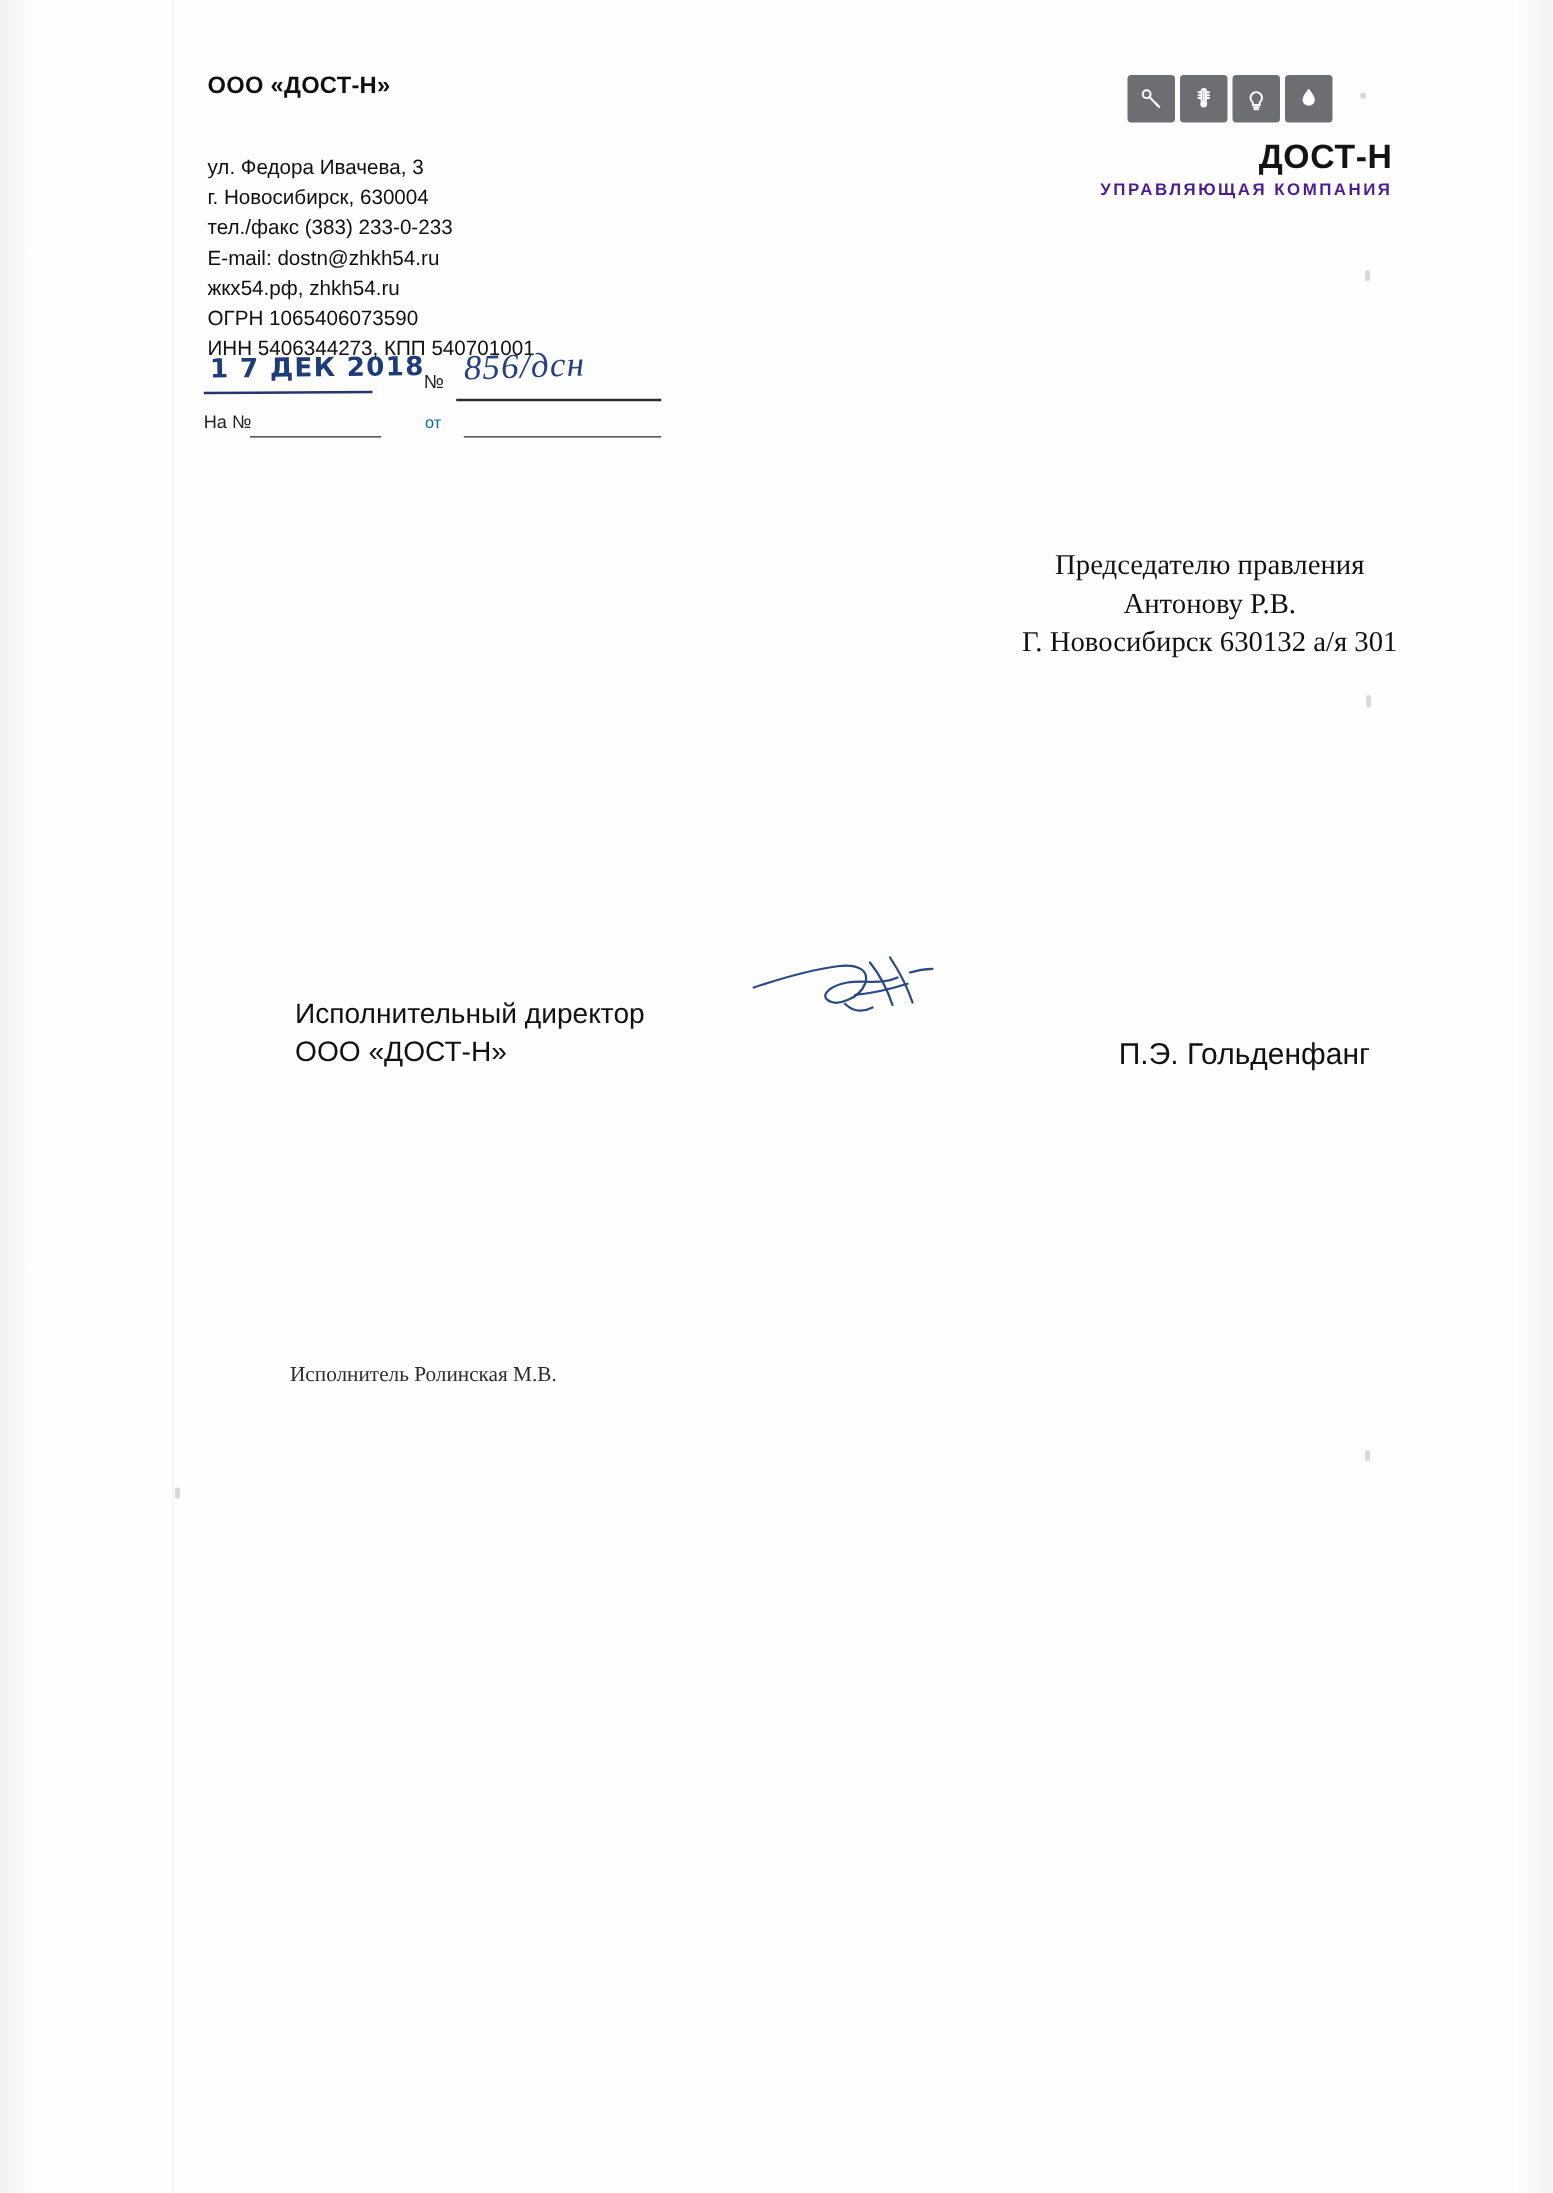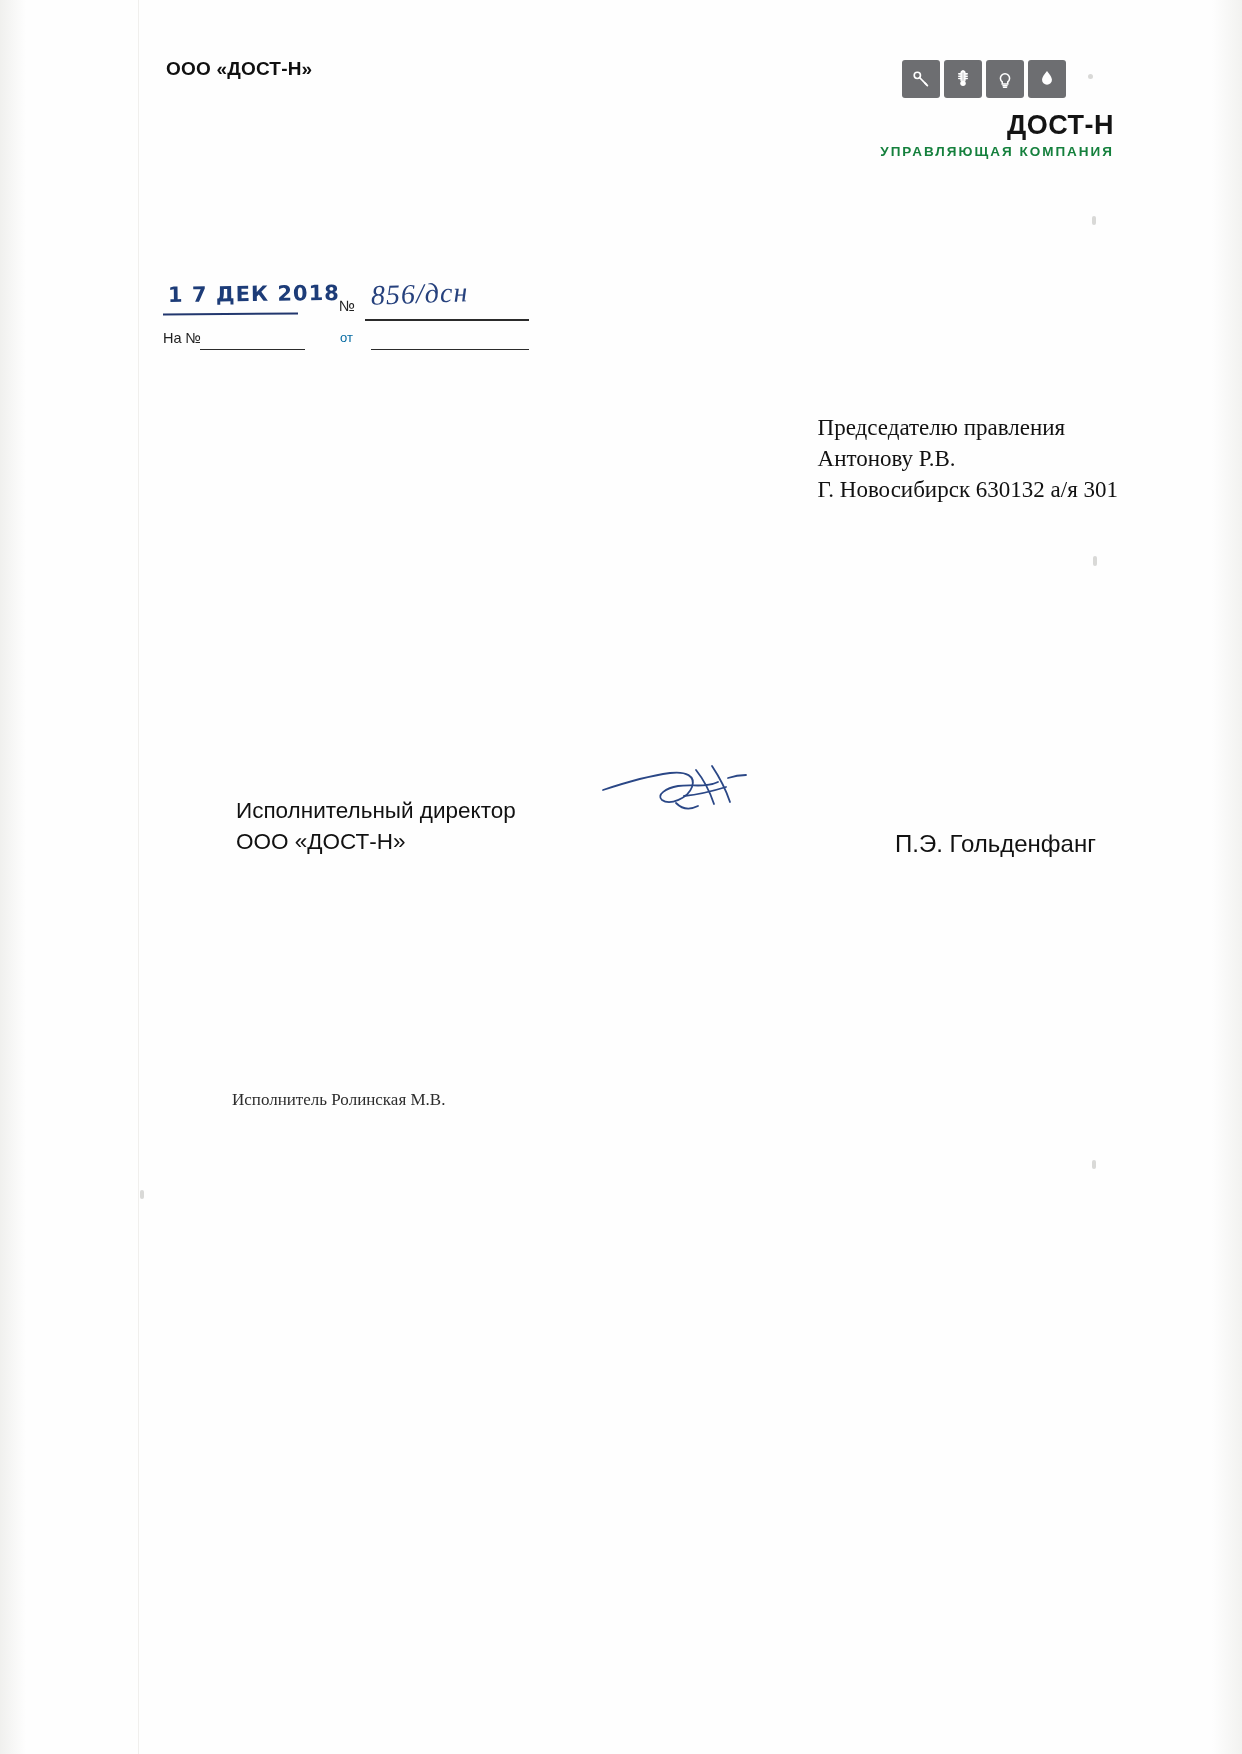--- a/index.html
+++ b/index.html
@@ -90,21 +90,21 @@
     margin-top: 12px;
     font-size: 27px;
     font-weight: 700;
     letter-spacing: .5px;
     color: #141414;
   }
   .logo-sub {
     margin-top: 3px;
     font-size: 13.5px;
     letter-spacing: 2.0px;
-    color: #15803d;
+    color: #4c1d95;
     font-weight: 600;
   }
 
   
   .date-stamp {
     position: absolute;
     left: 168px;
     top: 282px;
     font-family: "DejaVu Sans", sans-serif;
     font-weight: 700;
@@ -177,22 +177,22 @@
     top: 349px;
     width: 158px;
     height: 1.3px;
     background: #2b2b2b;
   }
 
   
   .addressee {
     position: absolute;
     right: 124px;
-    top: 412px;
-    text-align: left;
+    top: 436px;
+    text-align: center;
     font-family: "Liberation Serif", serif;
     font-size: 23px;
     line-height: 31px;
     color: #111;
   }
 
   
   .body-text {
     position: absolute;
     left: 160px;
@@ -254,20 +254,29 @@
   <div class="scan-fold"></div>
 
   <div class="speck" style="left:1088px;top:74px;width:5px;height:5px;"></div>
   <div class="speck" style="left:1092px;top:216px;width:4px;height:9px;border-radius:2px;"></div>
   <div class="speck" style="left:1093px;top:556px;width:4px;height:10px;border-radius:2px;"></div>
   <div class="speck" style="left:1092px;top:1160px;width:4px;height:9px;border-radius:2px;"></div>
   <div class="speck" style="left:140px;top:1190px;width:4px;height:9px;border-radius:2px;"></div>
 
   <div class="company-name">ООО «ДОСТ-Н»</div>
 
+  <div class="req-block">
+    <div>ул. Федора Ивачева, 3</div>
+    <div>г. Новосибирск, 630004</div>
+    <div>тел./факс (383) 233-0-233</div>
+    <div>E-mail: dostn@zhkh54.ru</div>
+    <div>жкх54.рф, zhkh54.ru</div>
+    <div>ОГРН 1065406073590</div>
+    <div>ИНН 5406344273, КПП 540701001</div>
+  </div>
 
   <div class="logo-wrap">
     <div class="logo-icons">
       <div class="logo-tile">
         <svg width="22" height="22" viewBox="0 0 24 24" fill="none" stroke="#ffffff" stroke-width="1.8" stroke-linecap="round" stroke-linejoin="round">
           <circle cx="8" cy="8" r="3.4"></circle>
           <path d="M10.4 10.4 L18 18.2"></path>
           <path d="M16 16.2 L19 19.2"></path>
         </svg>
       </div>

